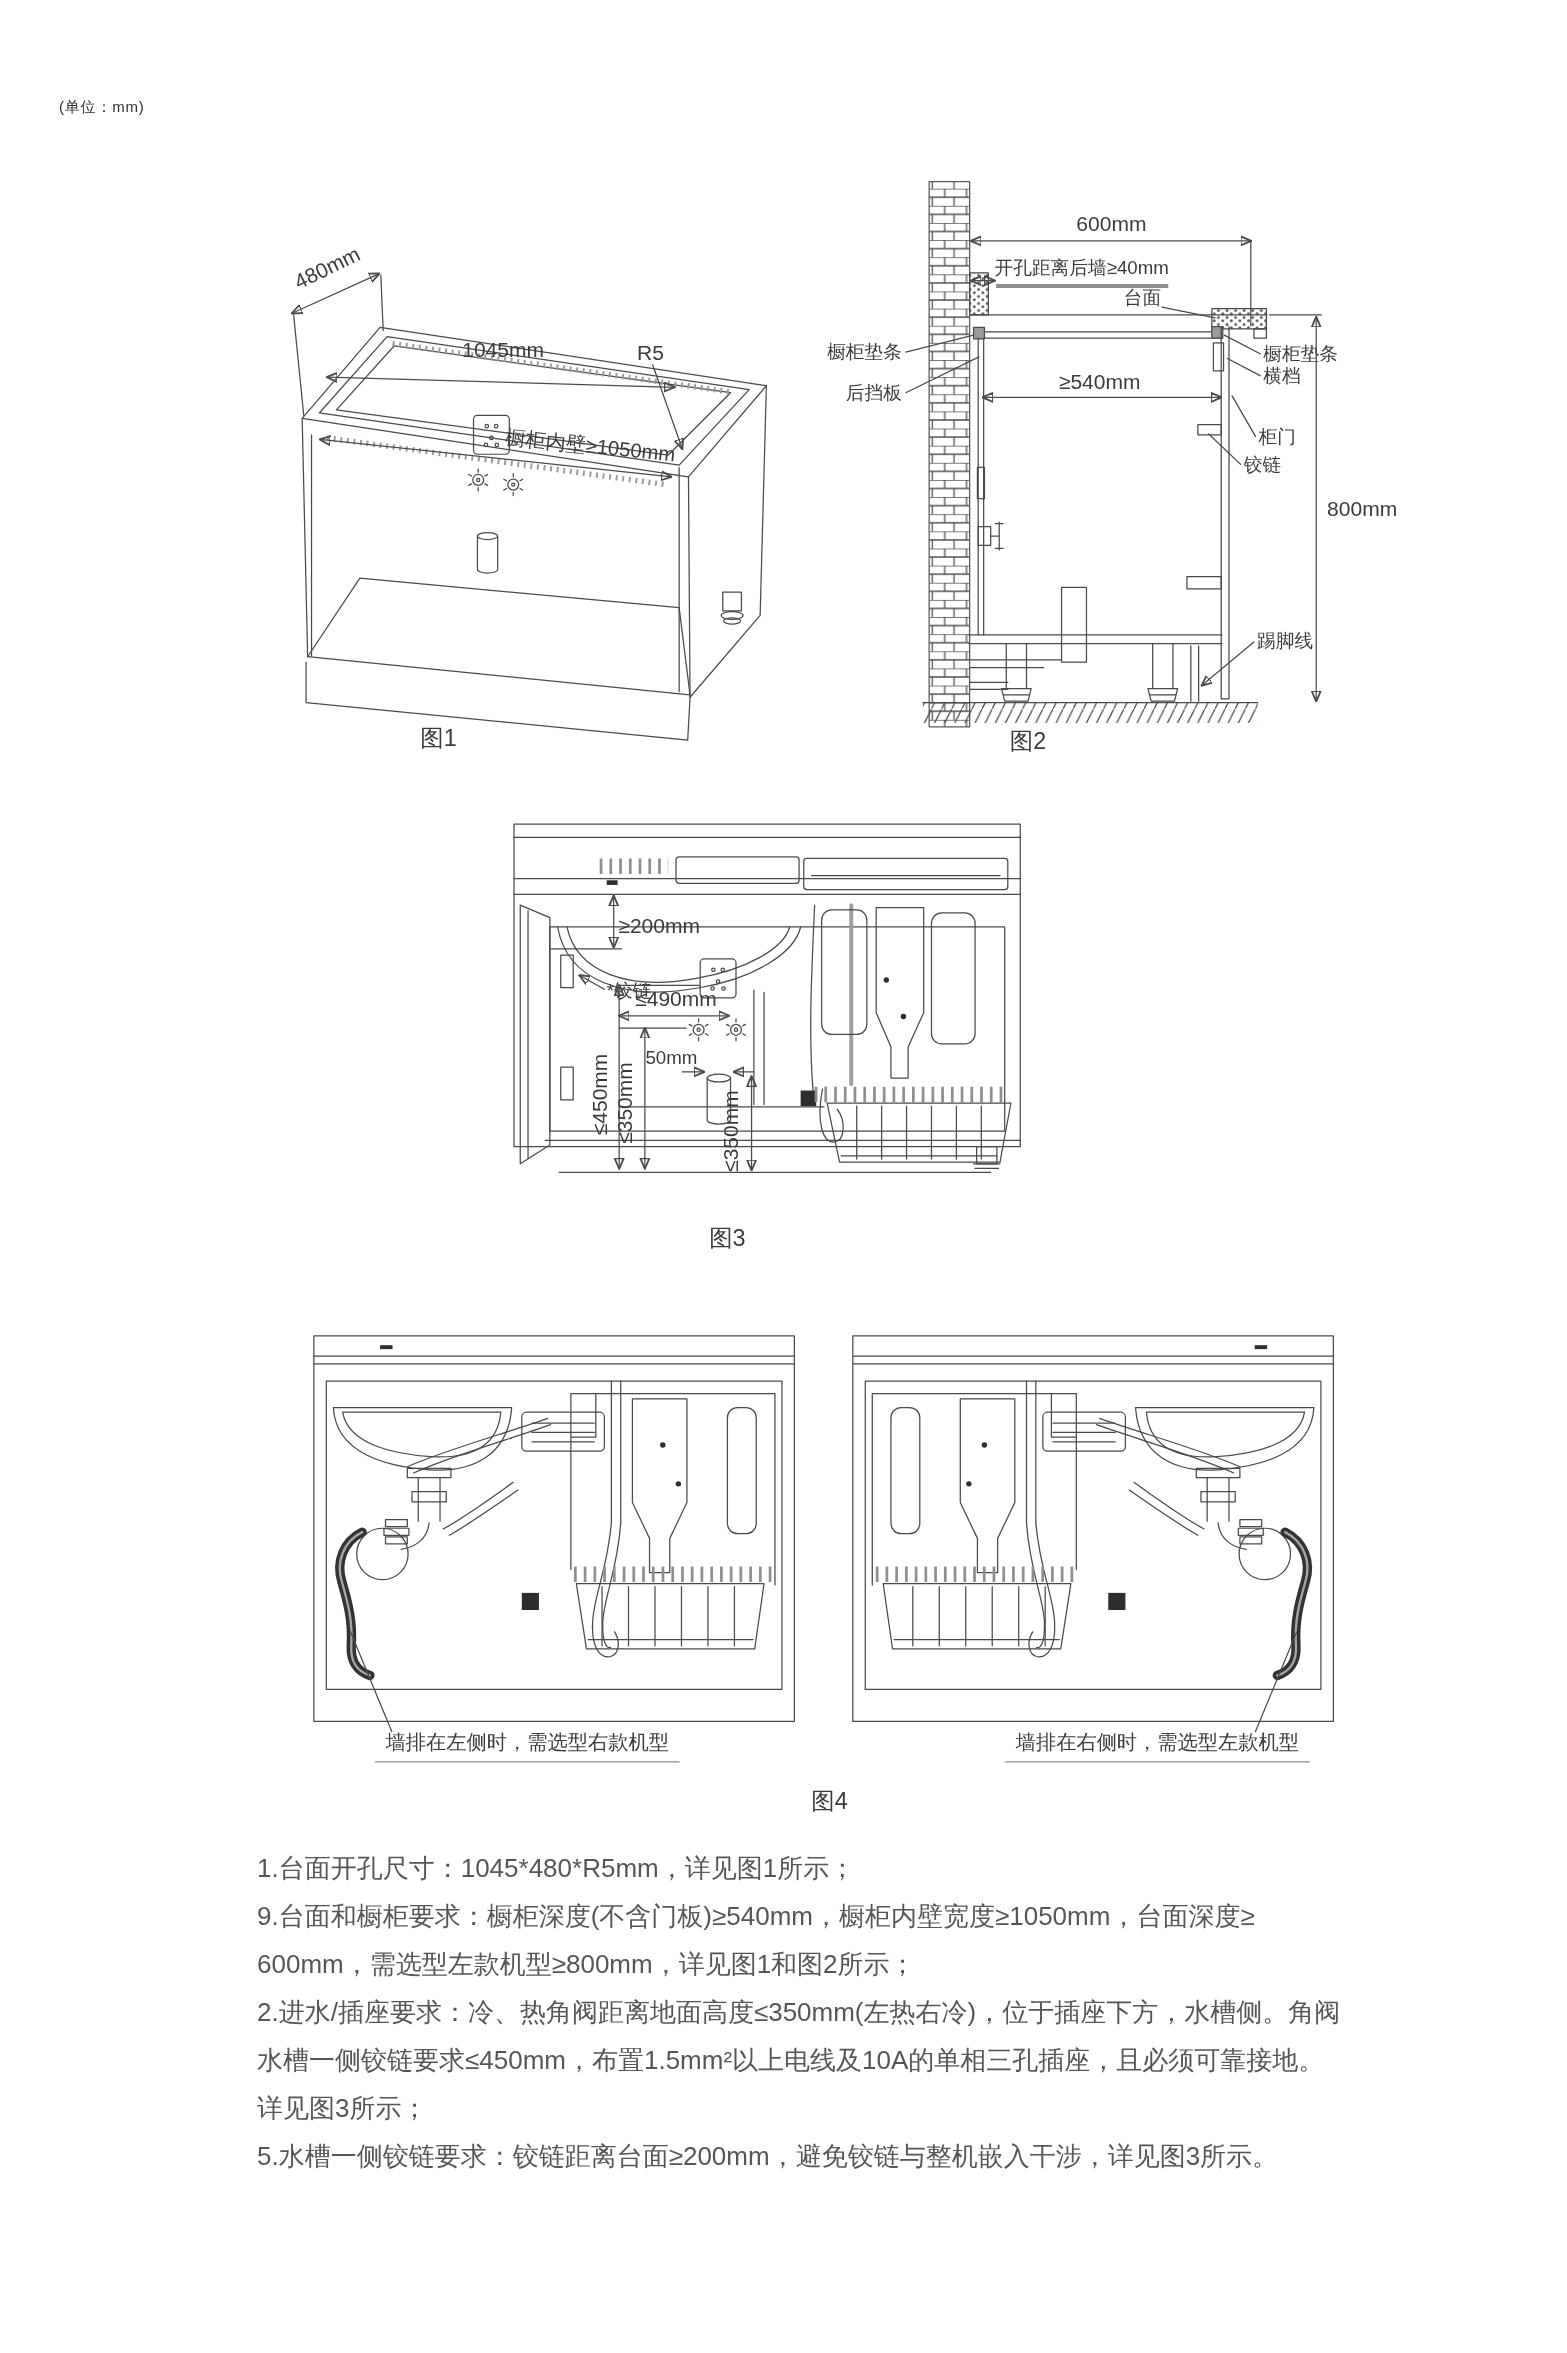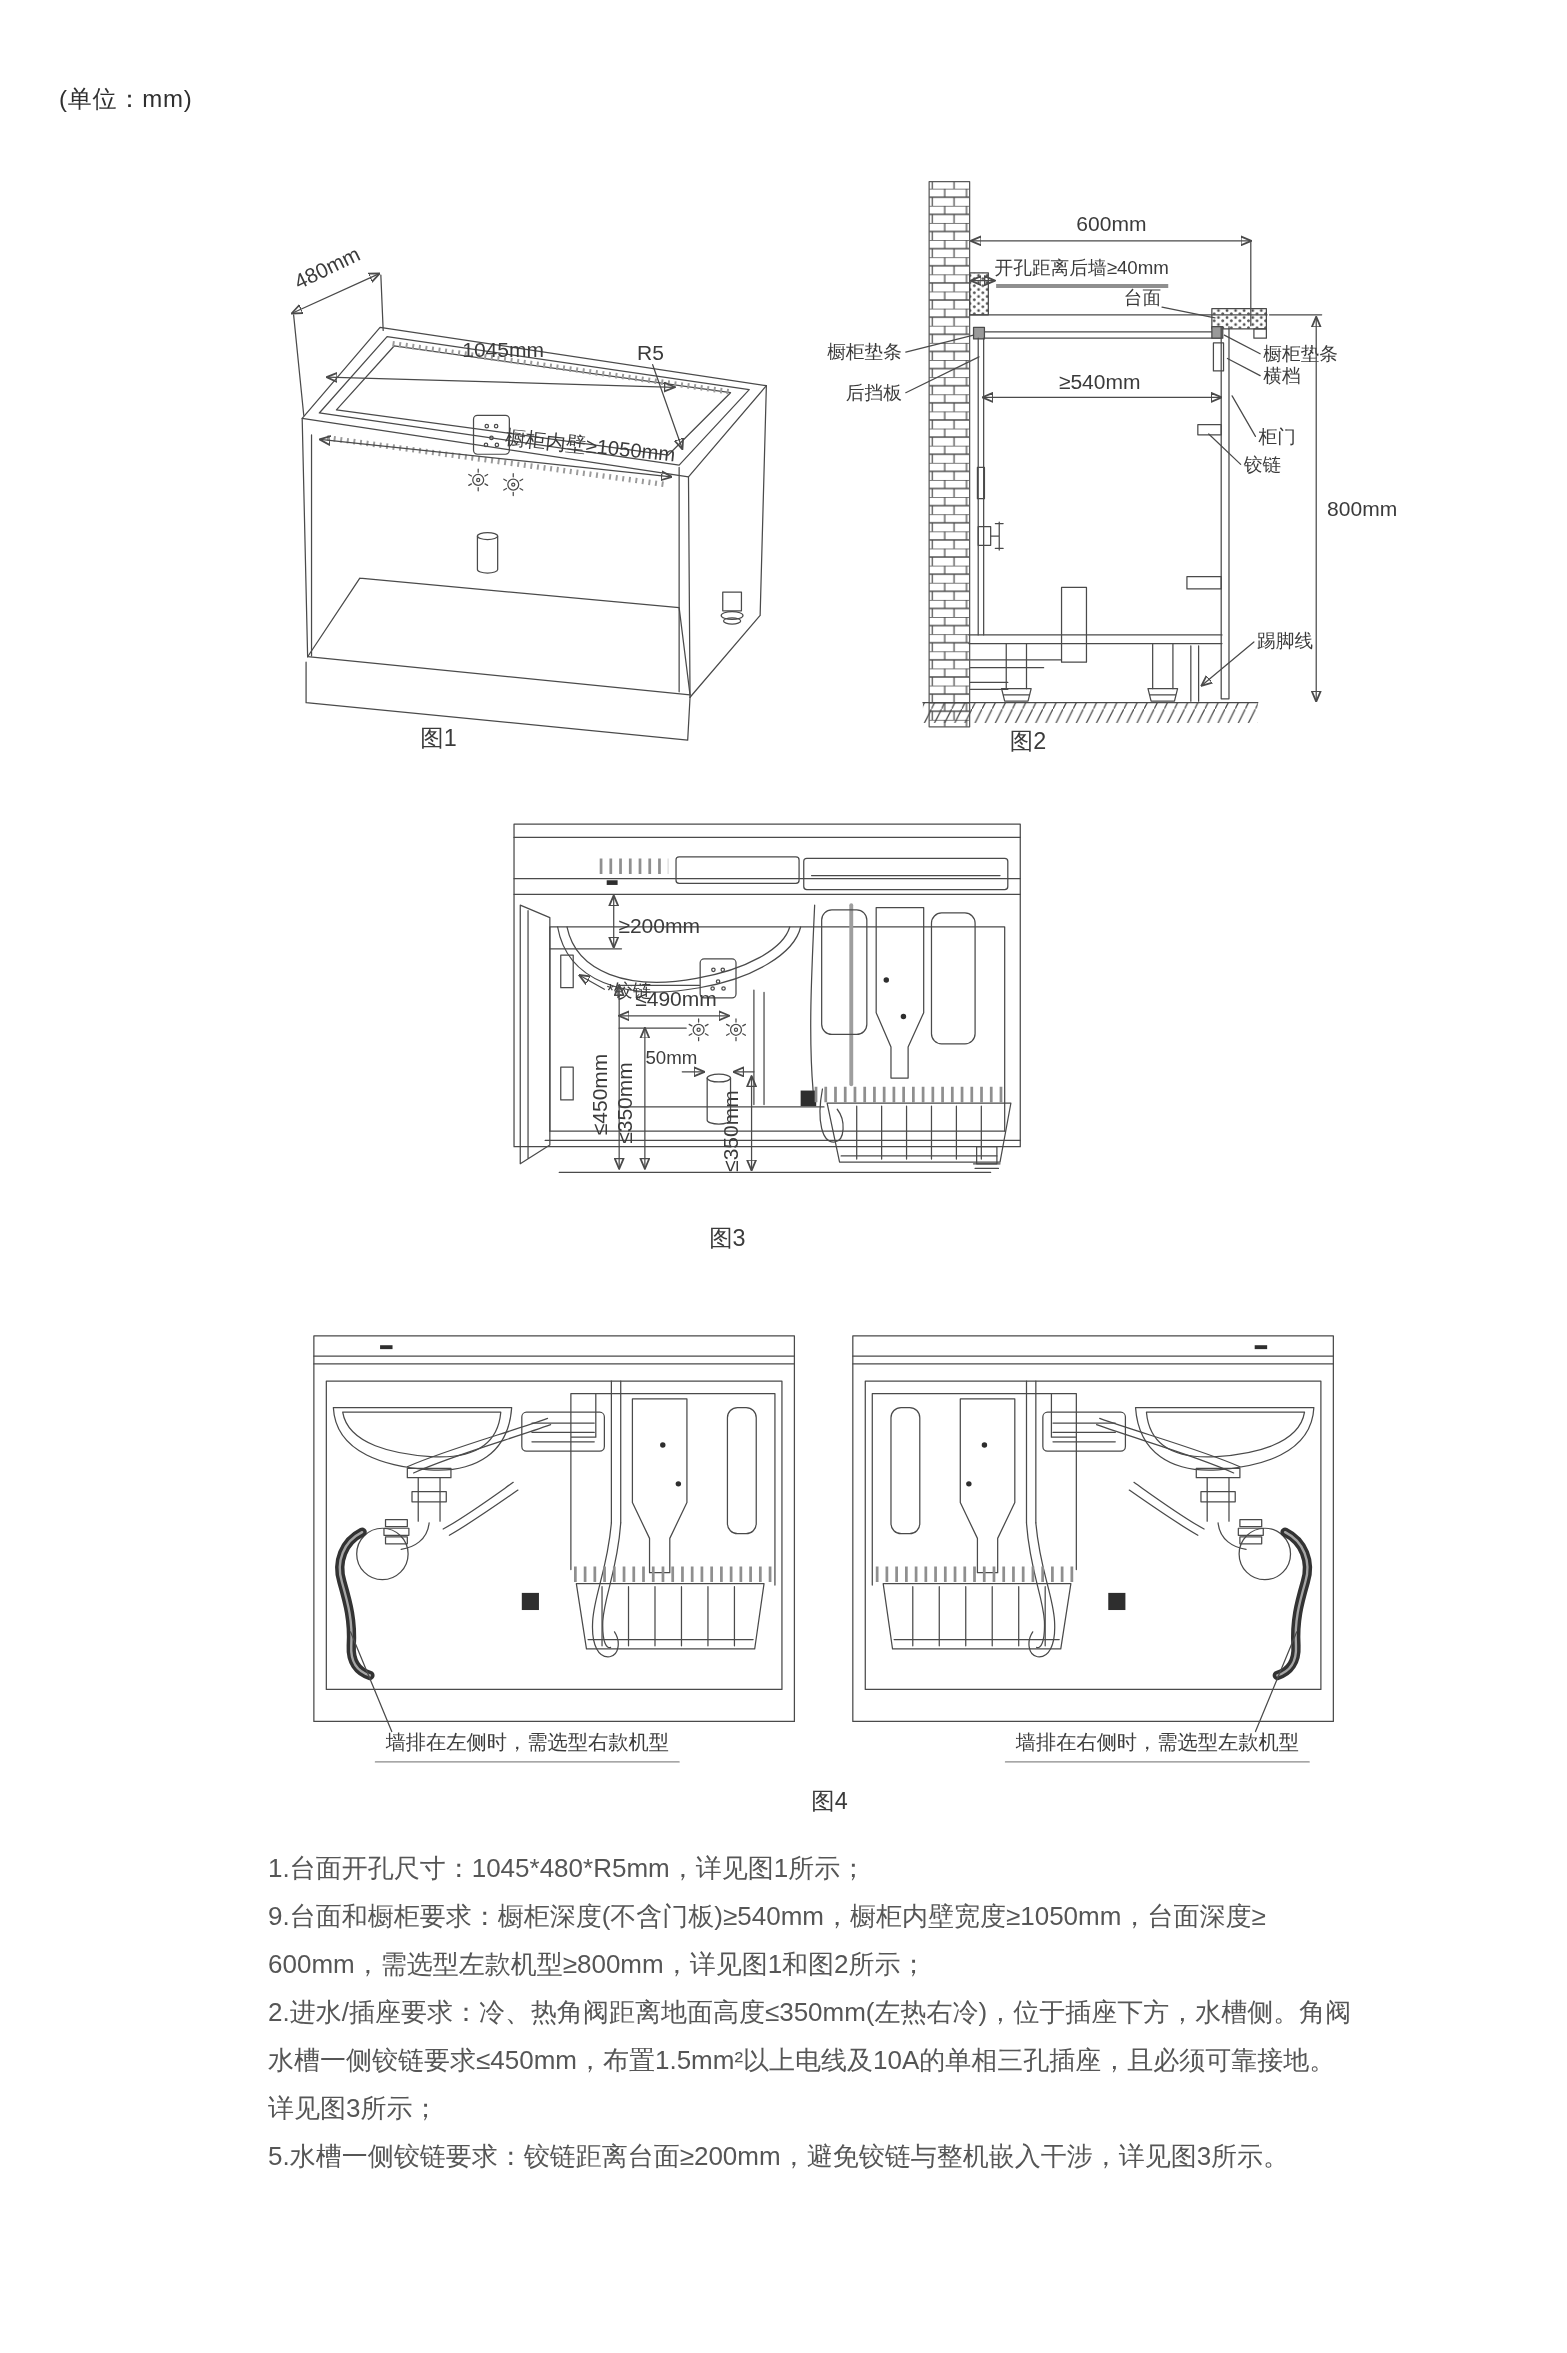--- a/index.html
+++ b/index.html
@@ -1,20 +1,20 @@
 <!DOCTYPE html>
 <html style="font-size:12.5px"><head>
 <meta charset="utf-8">
 <style>
   html,body{margin:0;padding:0;background:#fff;}
   .page{position:relative;width:1567px;height:2354px;background:#ffffff;overflow:hidden;
         font-family:"Liberation Sans","DejaVu Sans",sans-serif;}
-  .unit-note{position:absolute;left:59px;top:83px;font-size:24px;color:#2f2f2f;letter-spacing:0.8px;}
+  .unit-note{position:absolute;left:59px;top:98px;font-size:15px;color:#2f2f2f;letter-spacing:0.8px;}
   .notes{position:absolute;left:257px;top:1844px;width:1153px;font-size:26px;line-height:48px;color:#565656;}
-  .note-line{white-space:nowrap;margin-left:11px;}
+  .note-line{white-space:nowrap;}
   svg.draw{position:absolute;left:0;top:0;}
   .draw line,.draw path,.draw rect,.draw circle,.draw ellipse,.draw polygon,.draw polyline{
       stroke:#4a4a4a;stroke-width:1.6;fill:none;stroke-linecap:round;stroke-linejoin:round;}
   .draw .dark{fill:#2e2e2e;stroke:none;}
   .draw .gpad{fill:#9a9a9a;stroke:#4a4a4a;}
   .draw .spk{fill:url(#spk);stroke:#4a4a4a;}
   .draw .brick{fill:url(#brick);stroke:#5a5a5a;}
   .draw .ghatch{fill:url(#gh);stroke:none;}
   .draw .hband{stroke:#9a9a9a;stroke-width:7;stroke-dasharray:2.5 6;stroke-linecap:butt;}
   .draw .vband{stroke:#8f8f8f;stroke-width:20;stroke-dasharray:3.5 9;stroke-linecap:butt;}

